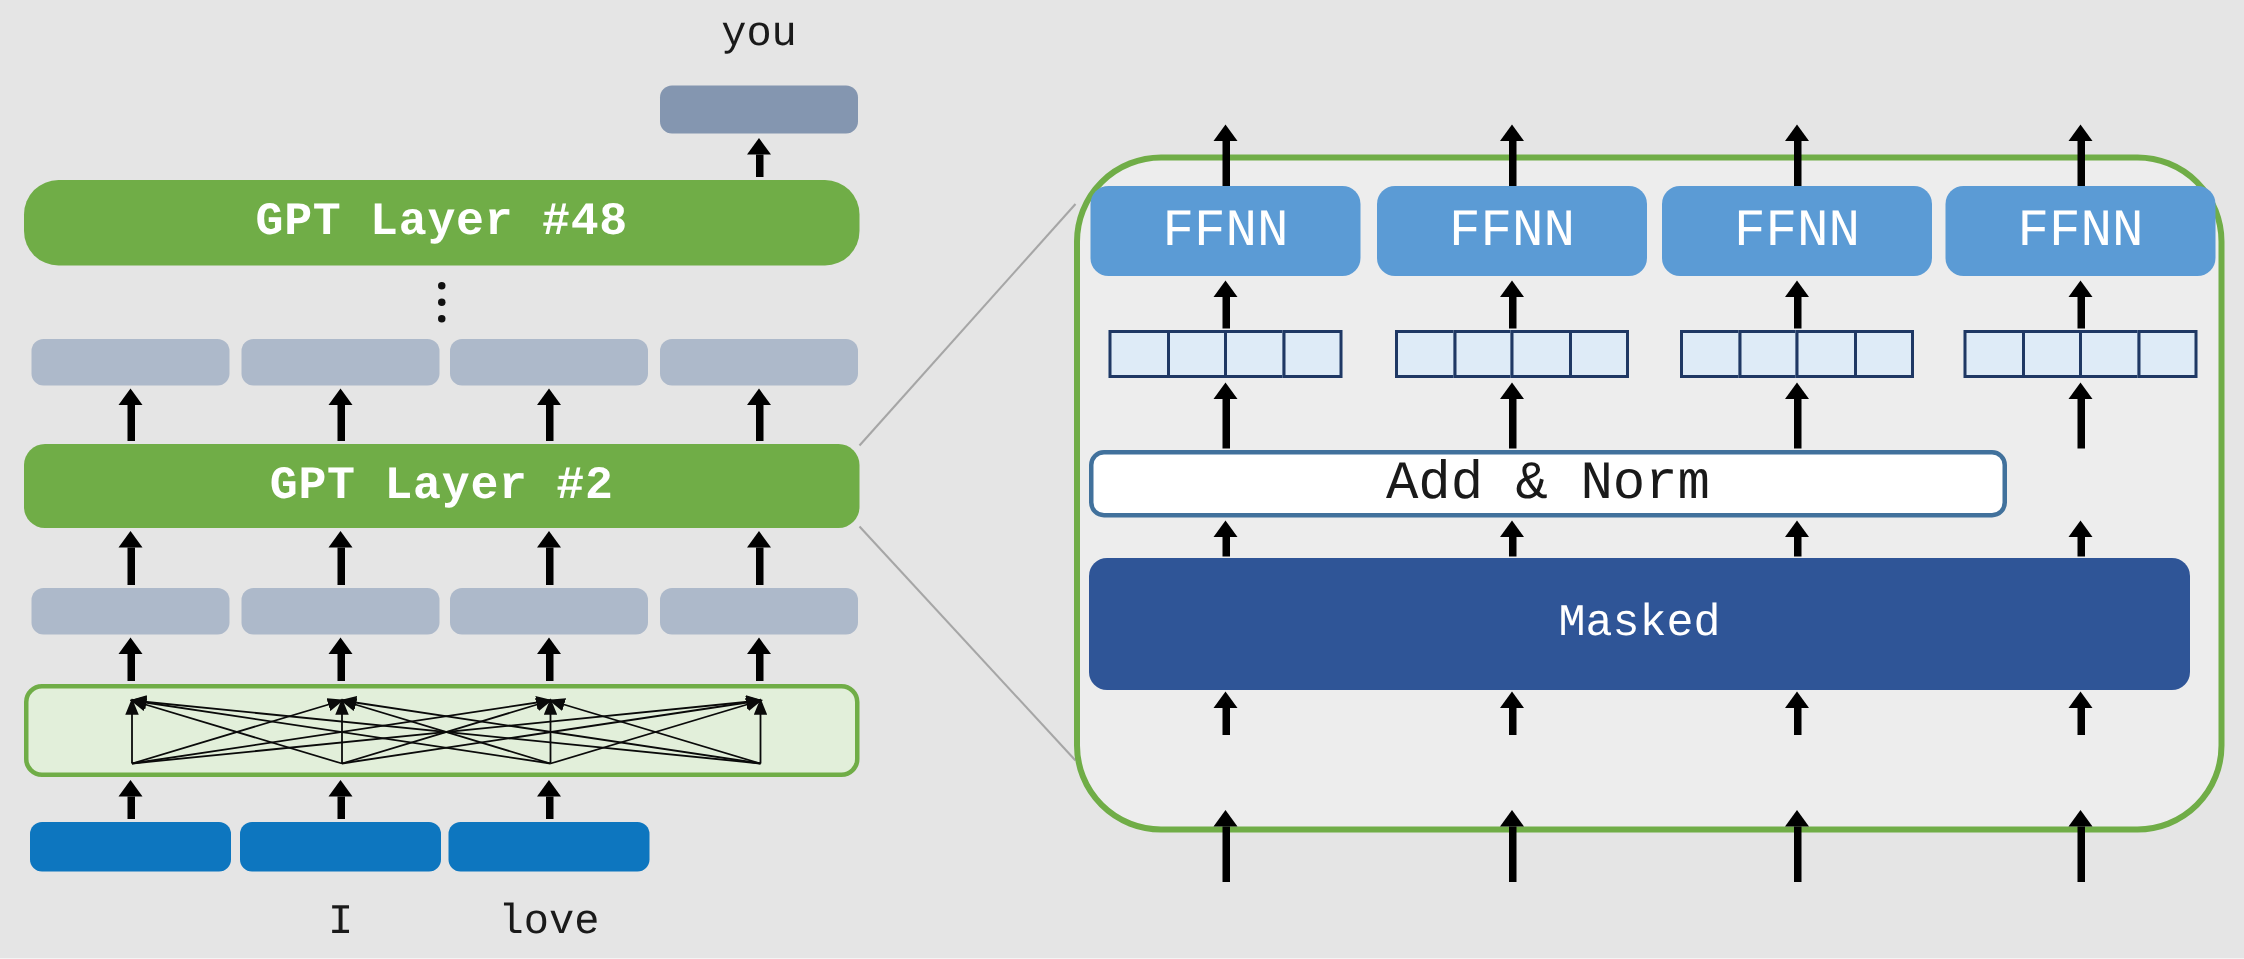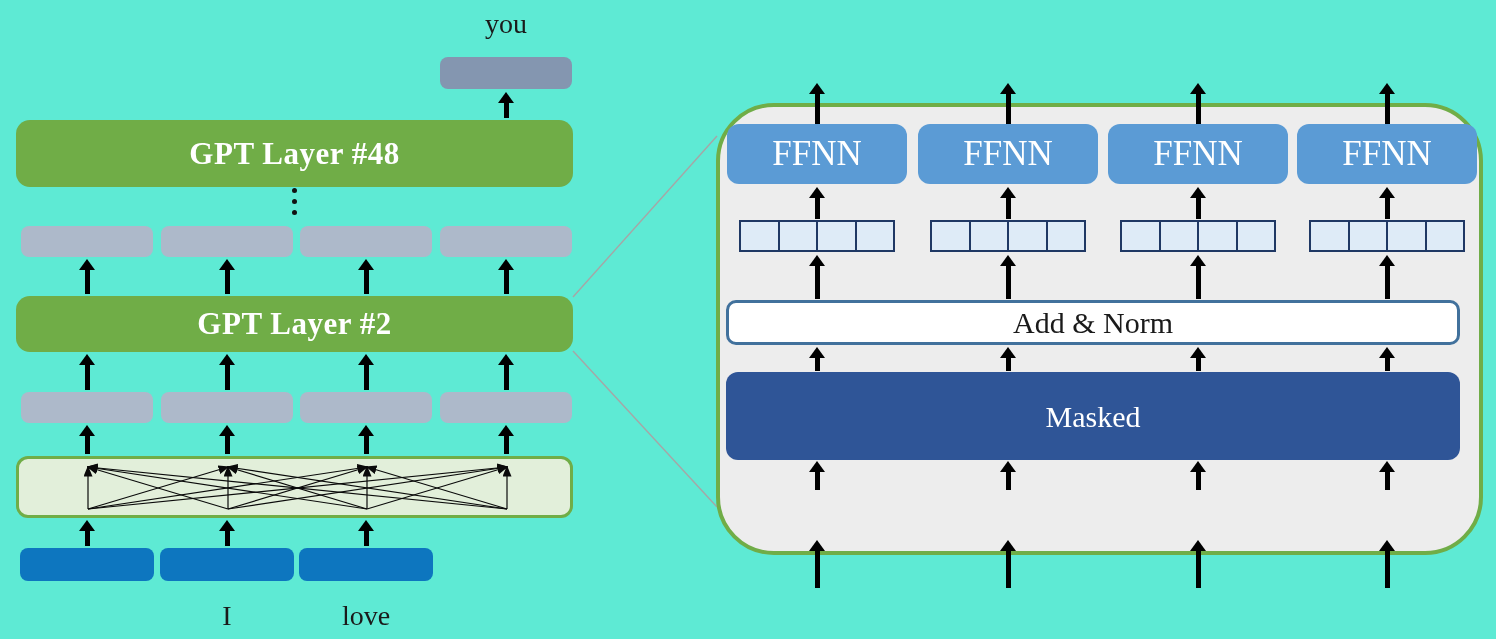--- a/index.html
+++ b/index.html
@@ -13,30 +13,30 @@
     --c-cell-fill:#DEEBF7;
     --c-cell-border:#1F3864;
     --c-norm-box-border:#41719C;
     --c-panel-fill:#EDEDED;
     --c-callout-line-gray:#A6A6A6;
     --c-arrow-black:#000000;
   }
   html,body{margin:0;padding:0;background:#ffffff;}
   .canvas{
     position:relative;width:1496px;height:639px;overflow:hidden;
-    font-family:Liberation Serif, serif;background:#5eead4;
+    font-family:Liberation Mono, monospace;background:#e5e5e5;
   }
   .abs{position:absolute;}
   
   .tok-label{font-size:28px;color:#1a1a1a;text-align:center;line-height:32px;}
   .you-box{left:440px;top:57px;width:132px;height:32px;background:var(--c-dark-gray-blue);border-radius:8px;}
   .gpt-box{left:16px;width:557px;background:var(--c-green);border-radius:14px;
     display:flex;align-items:center;justify-content:center;color:#ffffff;
     font-size:31px;font-weight:bold;letter-spacing:0.5px;}
-  .gpt48{top:120px;height:67px;}
+  .gpt48{top:120px;height:57px;border-radius:23px;}
   .gpt2{top:296px;height:56px;}
   .vec{width:132px;height:31px;background:var(--c-gray-blue);border-radius:8px;}
   .row1{top:226px;}
   .row2{top:392px;}
   .attn-box{left:16px;top:456px;width:557px;height:62px;background:var(--c-light-green-fill);
     border:3px solid var(--c-green);border-radius:12px;box-sizing:border-box;}
   .attn-box svg{display:block;width:100%;height:100%;}
   .tok{width:134px;height:33px;top:548px;background:var(--c-token-blue);border-radius:8px;}
   .dots{left:292px;top:188px;display:flex;flex-direction:column;align-items:center;gap:6px;}
   .dots i{width:5px;height:5px;border-radius:50%;background:#111;display:block;}
@@ -46,23 +46,23 @@
     border-bottom:11px solid var(--c-arrow-black);}
   .arr .shaft{width:5px;flex:1;background:var(--c-arrow-black);}
   
   .panel{left:716px;top:103px;width:767px;height:452px;background:var(--c-panel-fill);
     border:4px solid var(--c-green);border-radius:58px;box-sizing:border-box;}
   .ffnn{top:124px;width:180px;height:60px;background:var(--c-ffnn-blue);border-radius:12px;
     display:flex;align-items:center;justify-content:center;color:#ffffff;font-size:35px;}
   .cellbar{top:220px;width:156px;height:32px;display:flex;box-sizing:border-box;}
   .cell{flex:1;background:var(--c-cell-fill);border:2px solid var(--c-cell-border);margin-left:-2px;box-sizing:border-box;}
   .cell:first-child{margin-left:0;}
-  .normbox{left:726px;width:734px;background:#ffffff;border:3px solid var(--c-norm-box-border);
+  .normbox{left:726px;width:612px;background:#ffffff;border:3px solid var(--c-norm-box-border);
     border-radius:10px;box-sizing:border-box;display:flex;align-items:center;justify-content:center;
-    font-size:30px;color:#1a1a1a;}
+    font-size:36px;color:#1a1a1a;}
   .addnorm{top:300px;height:45px;}
   .layernorm{top:491px;height:47px;}
   .masked{left:726px;top:372px;width:734px;height:88px;background:var(--c-attention-navy);
     border-radius:12px;display:flex;flex-direction:row;align-items:center;justify-content:center;
     color:#ffffff;font-size:30px;line-height:39px;}
   
   .overlay{left:0;top:0;width:1496px;height:639px;pointer-events:none;}
   .overlay line{stroke:var(--c-callout-line-gray);stroke-width:1.4;}
   .attn-line{stroke:#0a0a0a;stroke-width:1.2;fill:none;}
   .attn-head{fill:#0a0a0a;}

